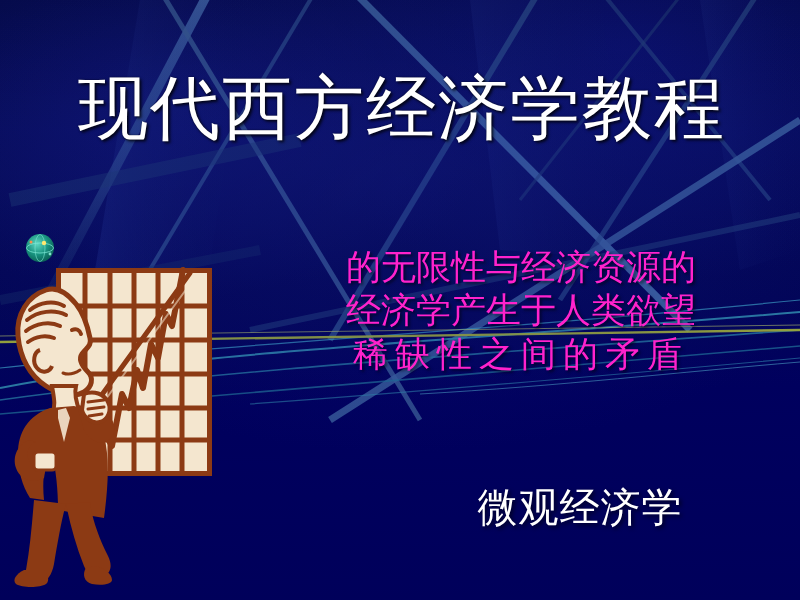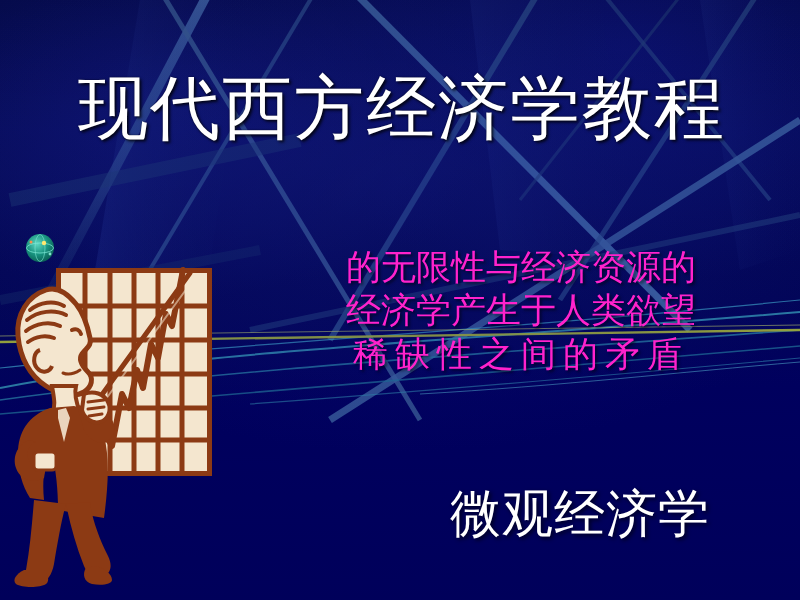--- a/index.html
+++ b/index.html
@@ -75,21 +75,21 @@
 
   
   .subtitle {
     position: absolute;
     left: 380px;
     top: 480px;
     width: 400px;
     text-align: center;
     color: #ffffff;
     font-family: "DejaVu Serif", serif;
-    font-size: 51px;
+    font-size: 40px;
     letter-spacing: 1px;
     white-space: nowrap;
     text-shadow: 2px 2px 4px rgba(0,0,0,0.7);
   }
 
   
   .clipart {
     position: absolute;
     left: 0px;
     top: 218px;

